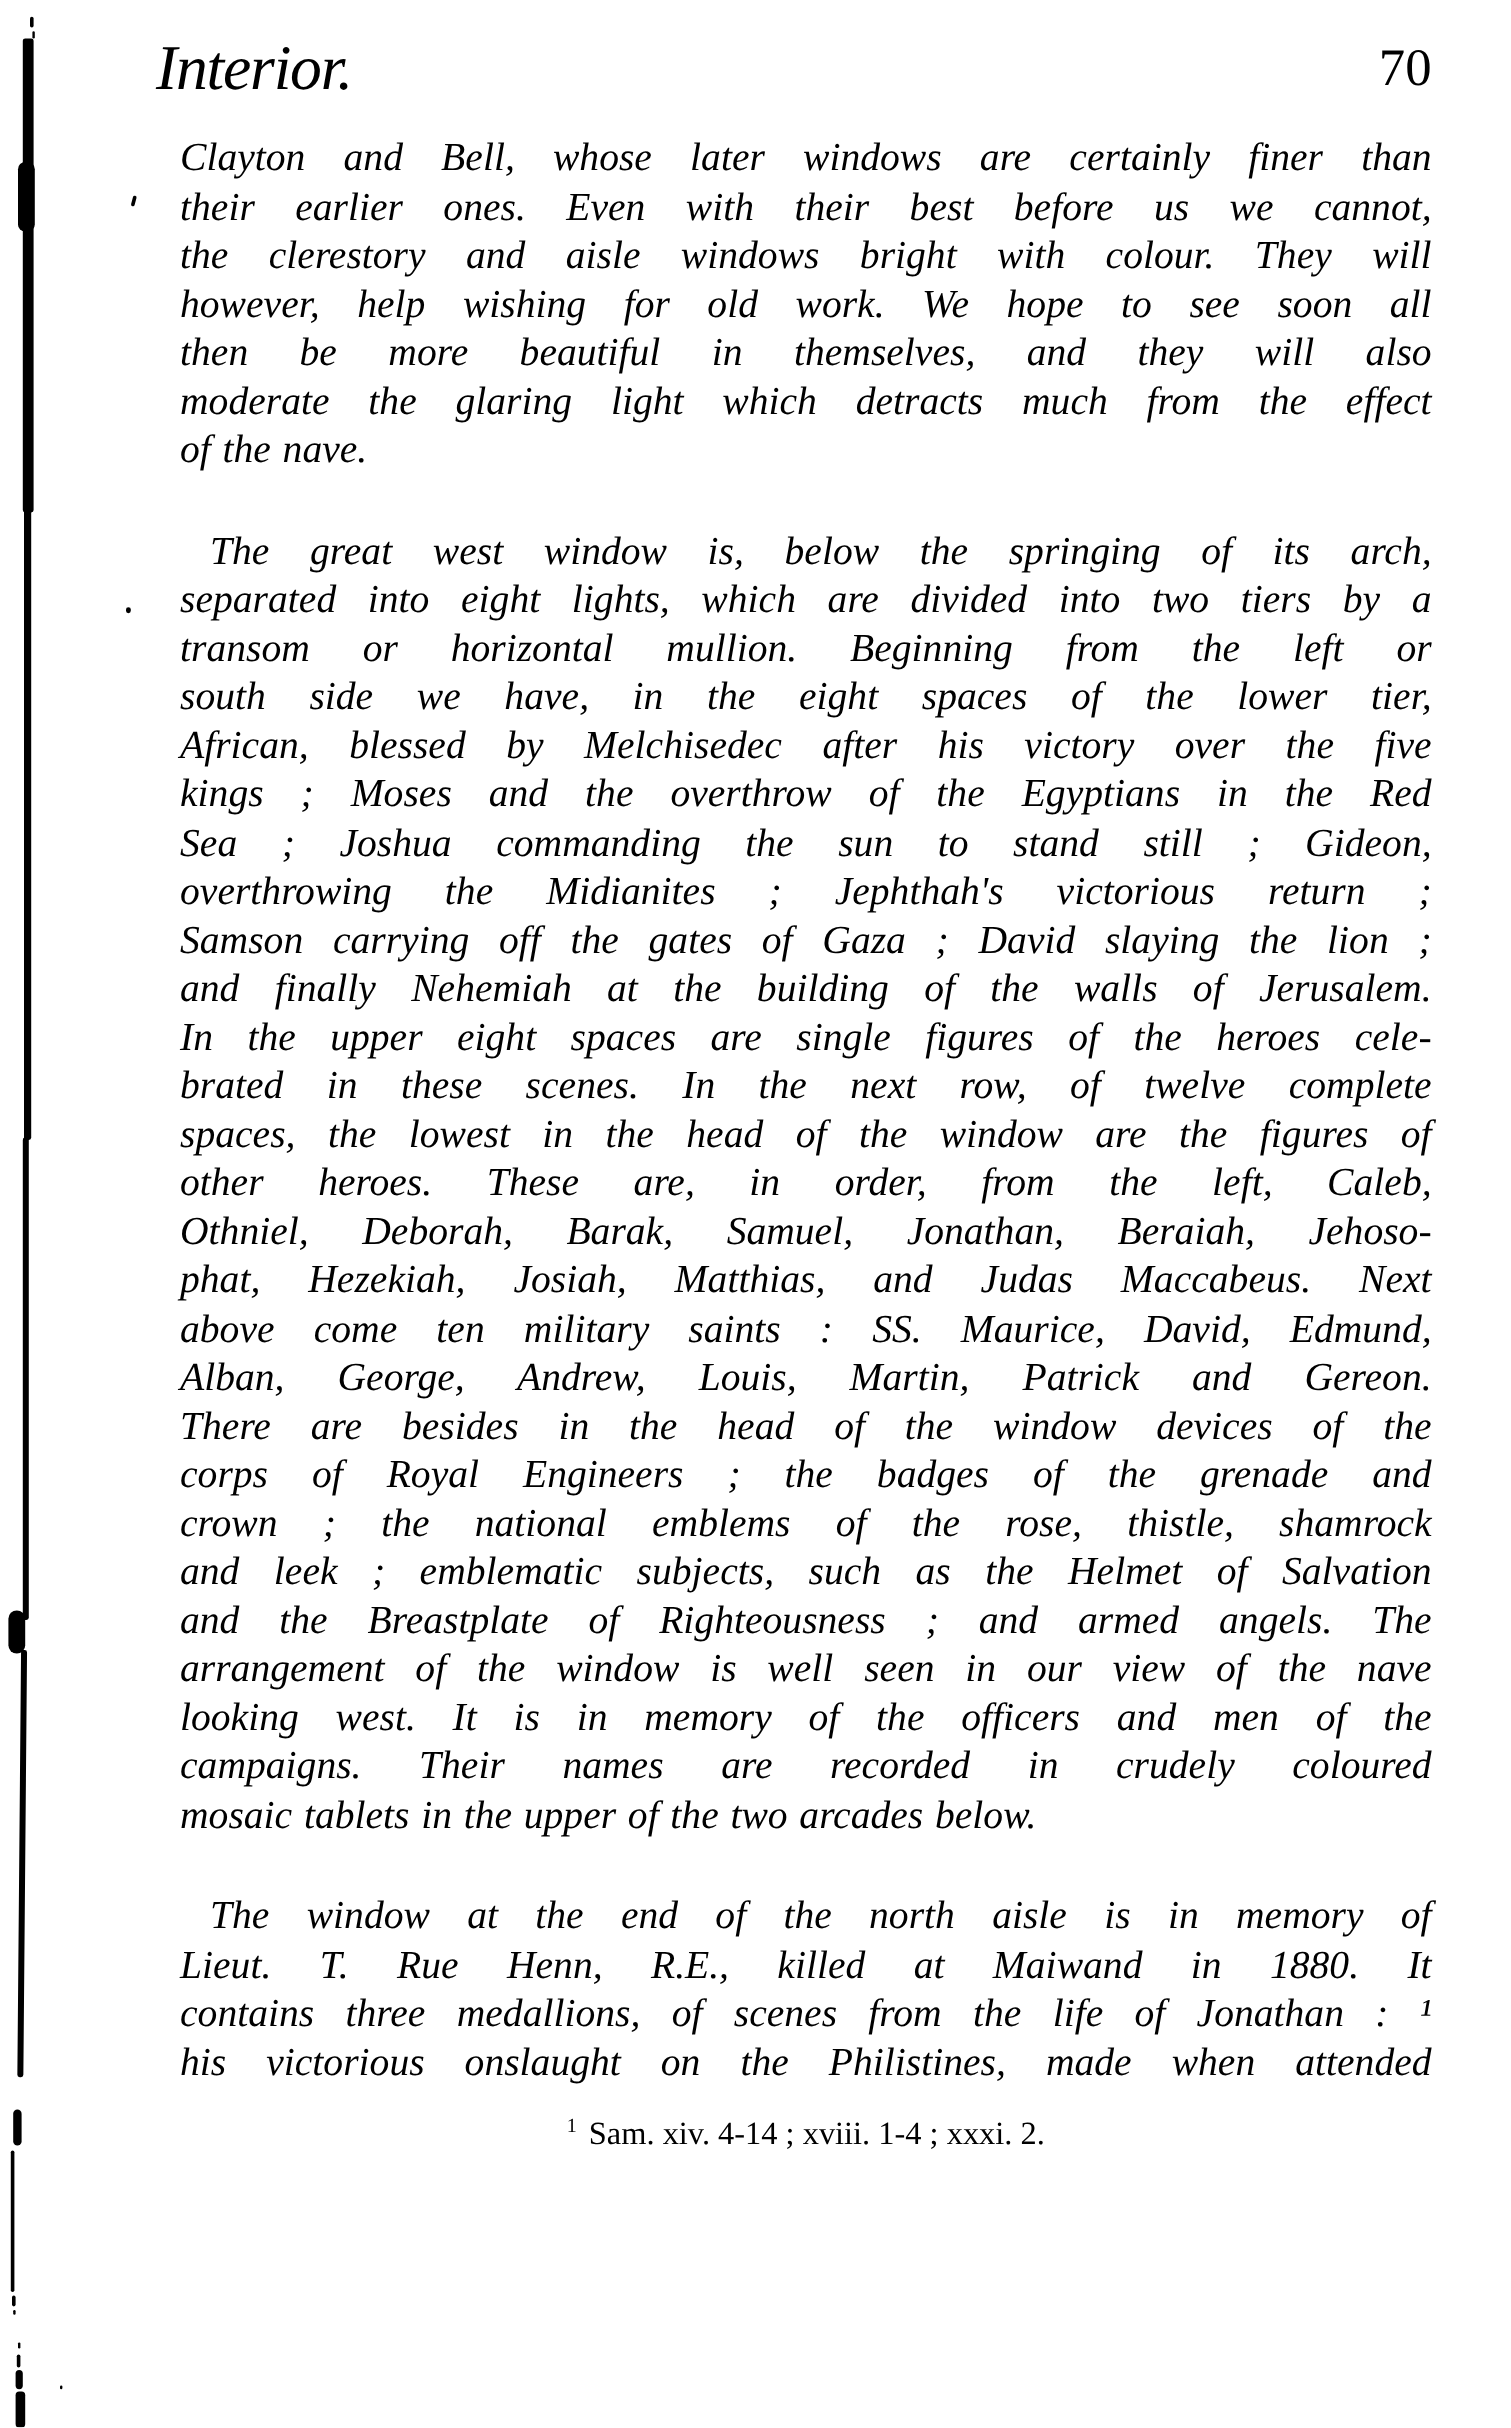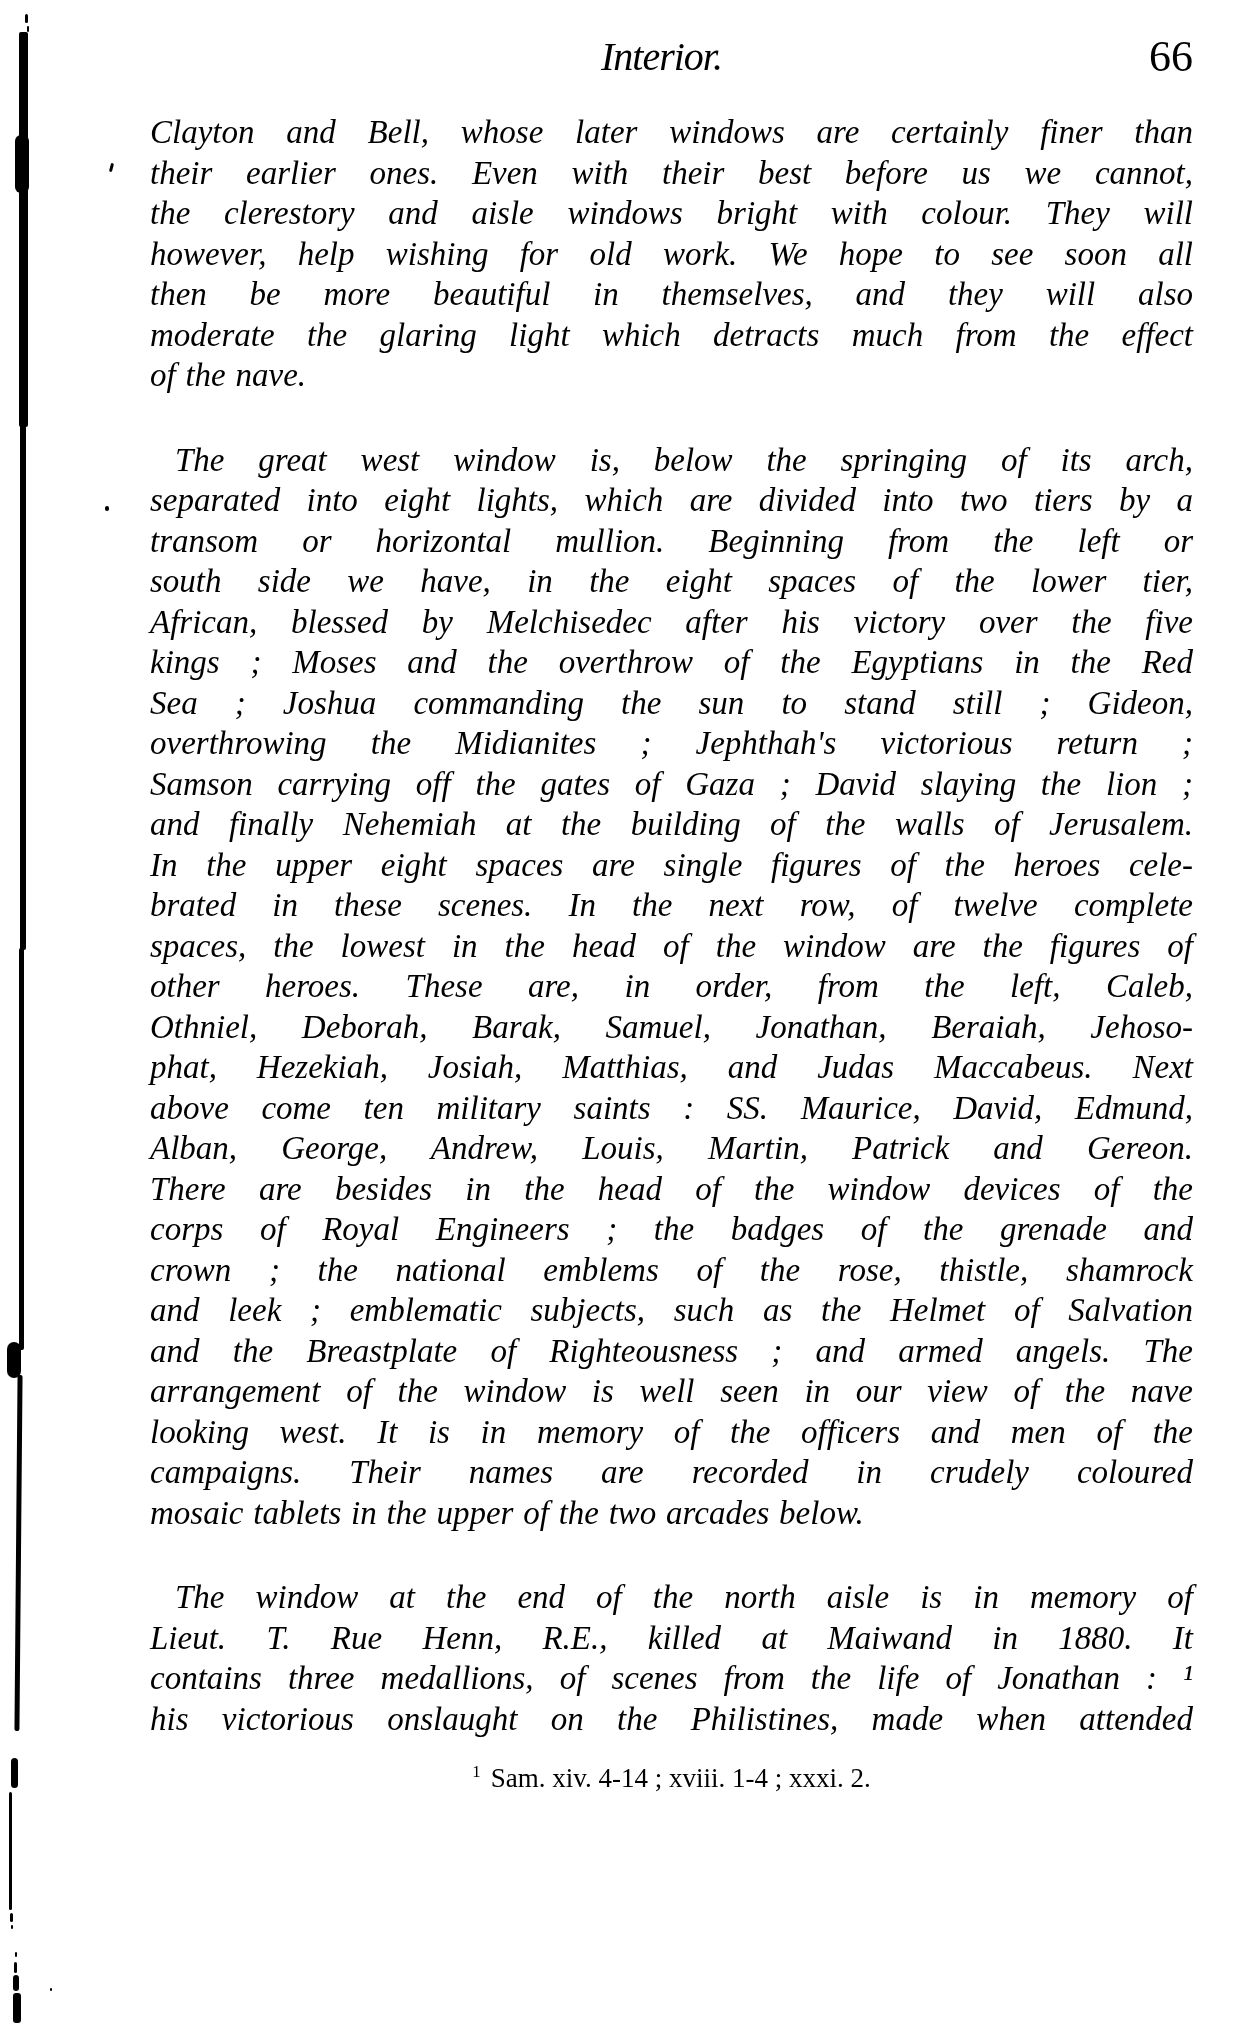--- a/index.html
+++ b/index.html
@@ -6,22 +6,22 @@
   html,body { margin:0; padding:0; background:var(--paper); }
   .page {
     position:relative; width:1259px; height:2023px;
     background:var(--paper); color:var(--ink);
     font-family:"Liberation Serif", serif;
     overflow:hidden;
   }
   
   .running-head { position:absolute; left:150px; top:30px; width:1043px; height:54px; }
   .head-title {
-    position:absolute; left:-20px; right:0; top:0; text-align:center;
-    font-style:italic; font-size:40px; line-height:54px; letter-spacing:-1px;
+    position:absolute; left:-20px; right:0; top:0; 
+    font-style:italic; font-size:53px; line-height:54px; letter-spacing:-1px;
   }
   .page-num {
     position:absolute; right:0; top:0; font-size:44px; line-height:54px;
   }
   
   .body-text {
     position:absolute; left:150px; top:112px; width:1043px;
     font-size:33px; line-height:40.5px;font-style:italic;
   }
   .line {
@@ -39,21 +39,21 @@
   
   .ink { position:absolute; background:var(--ink); border-radius:2px; }
 </style>
 </head>
 <body>
 
 <div class="page">
 
   <div class="running-head">
     <span class="head-title">Interior.</span>
-    <span class="page-num">66</span>
+    <span class="page-num">70</span>
   </div>
 
   <div class="body-text">
     <div class="paragraph">
         <div class="line">Clayton and Bell, whose later windows are certainly finer than</div>
         <div class="line">their earlier ones. Even with their best before us we cannot,</div>
         <div class="line">the clerestory and aisle windows bright with colour. They will</div>
         <div class="line">however, help wishing for old work. We hope to see soon all</div>
         <div class="line">then be more beautiful in themselves, and they will also</div>
         <div class="line">moderate the glaring light which detracts much from the effect</div>

